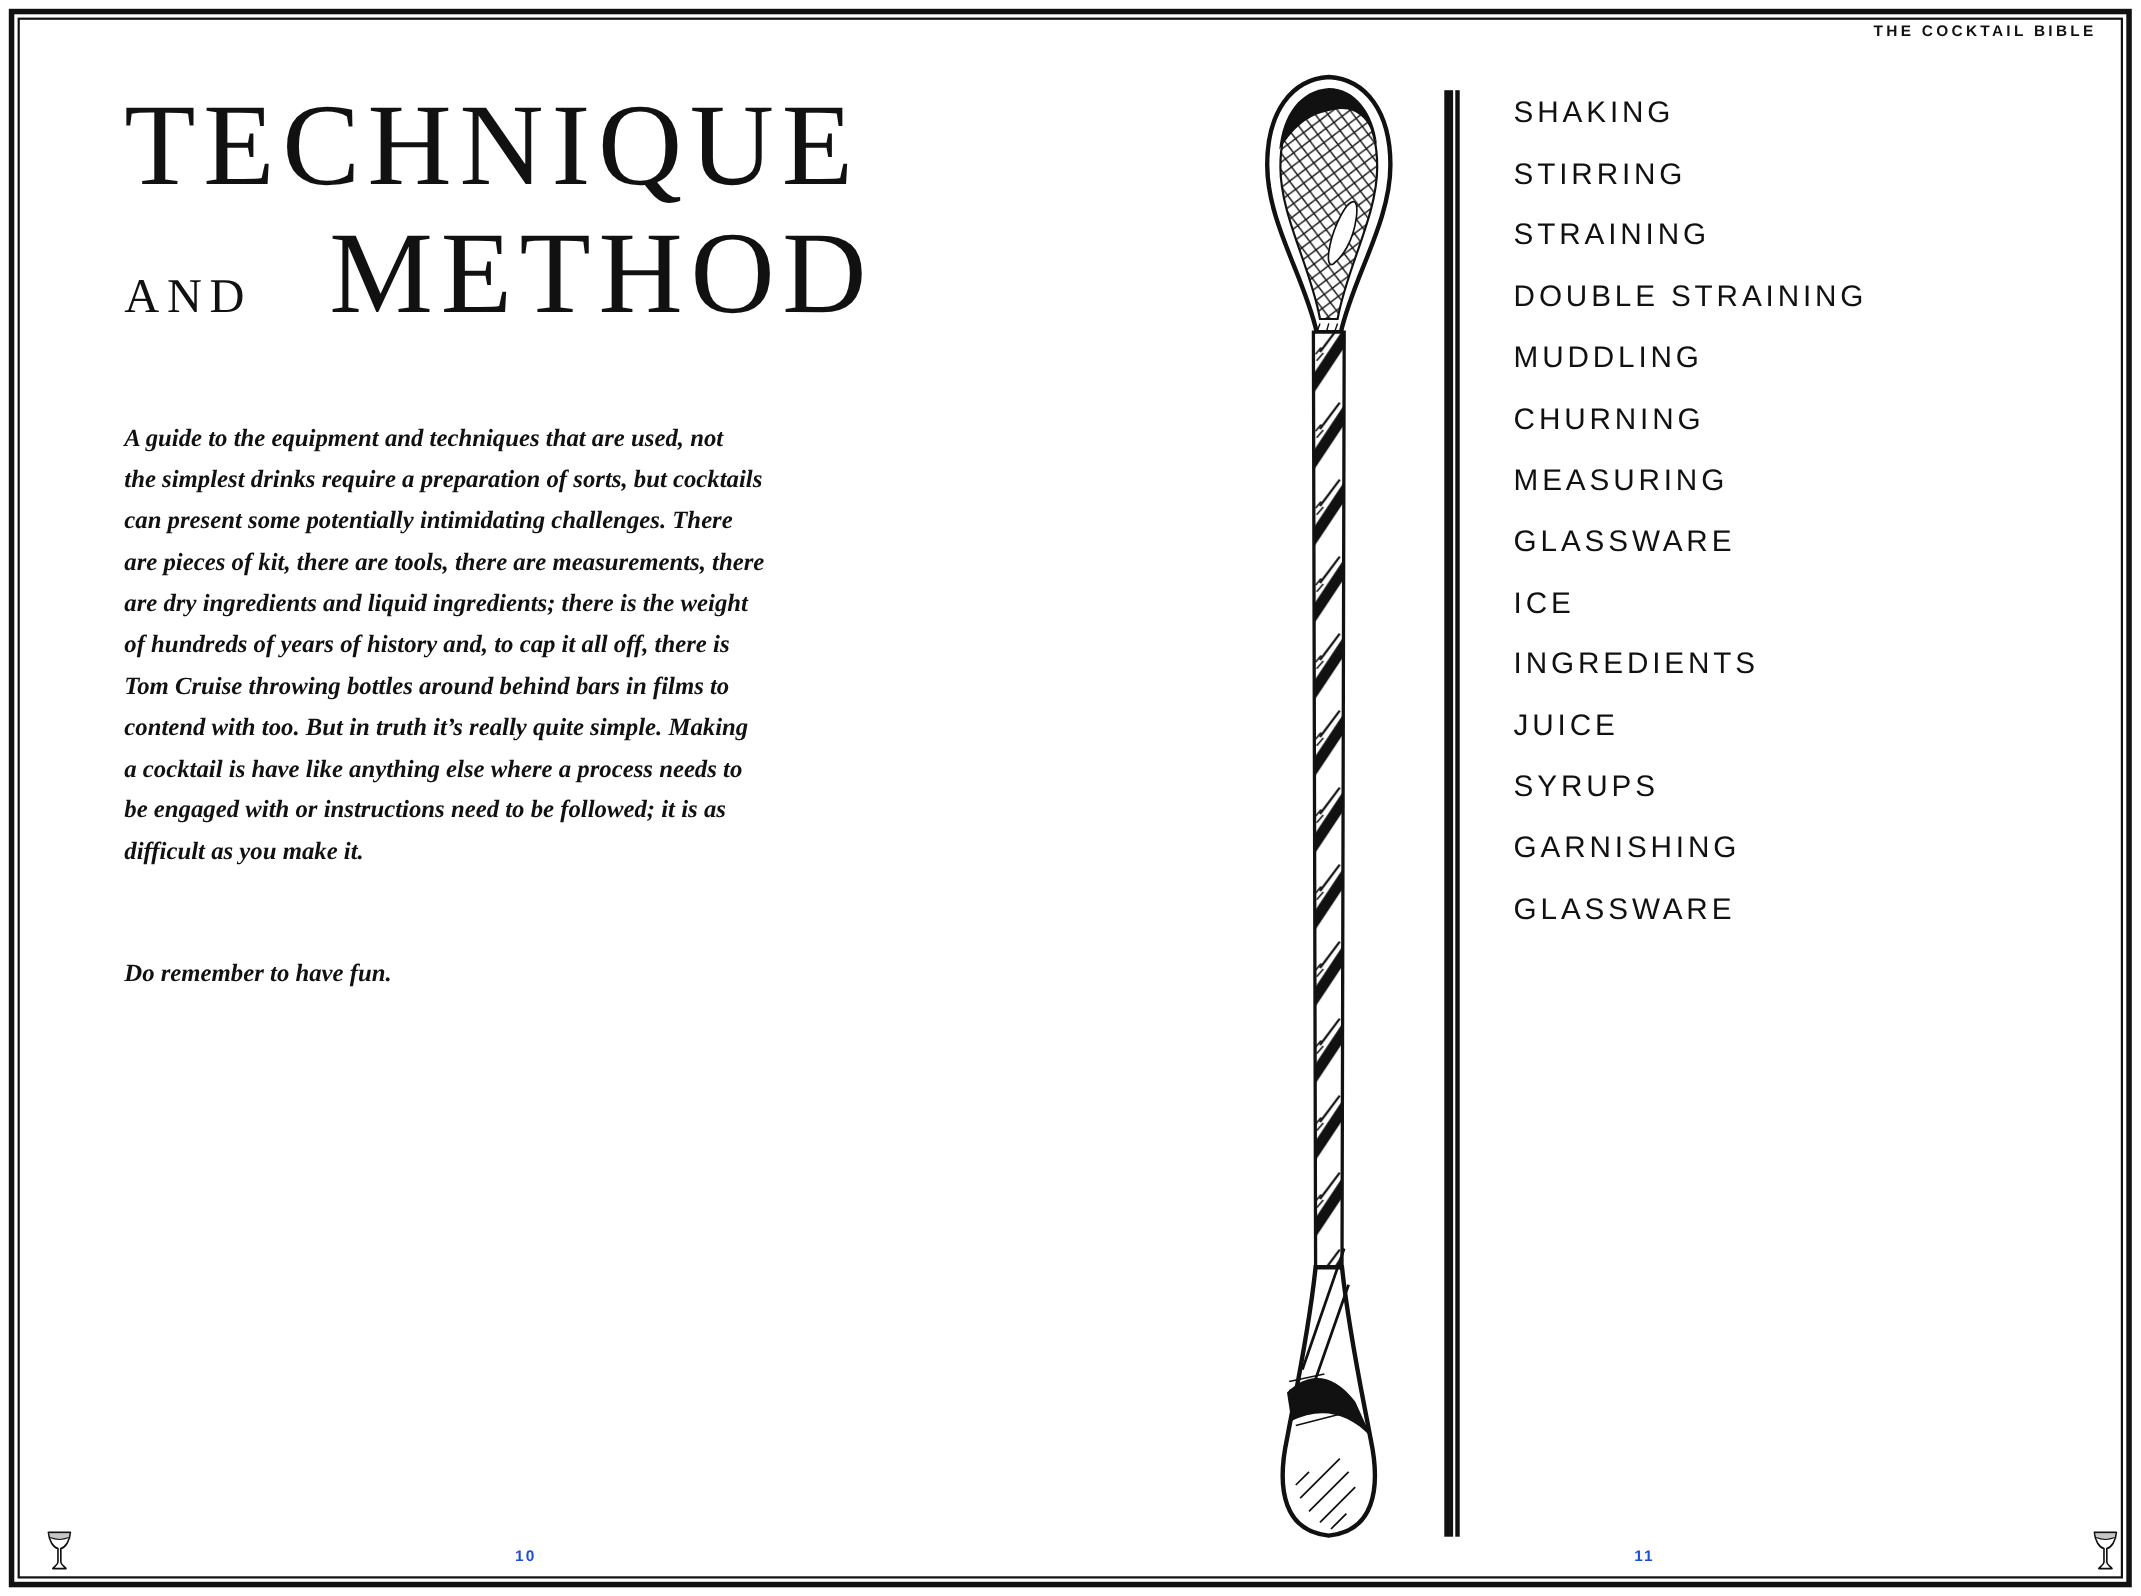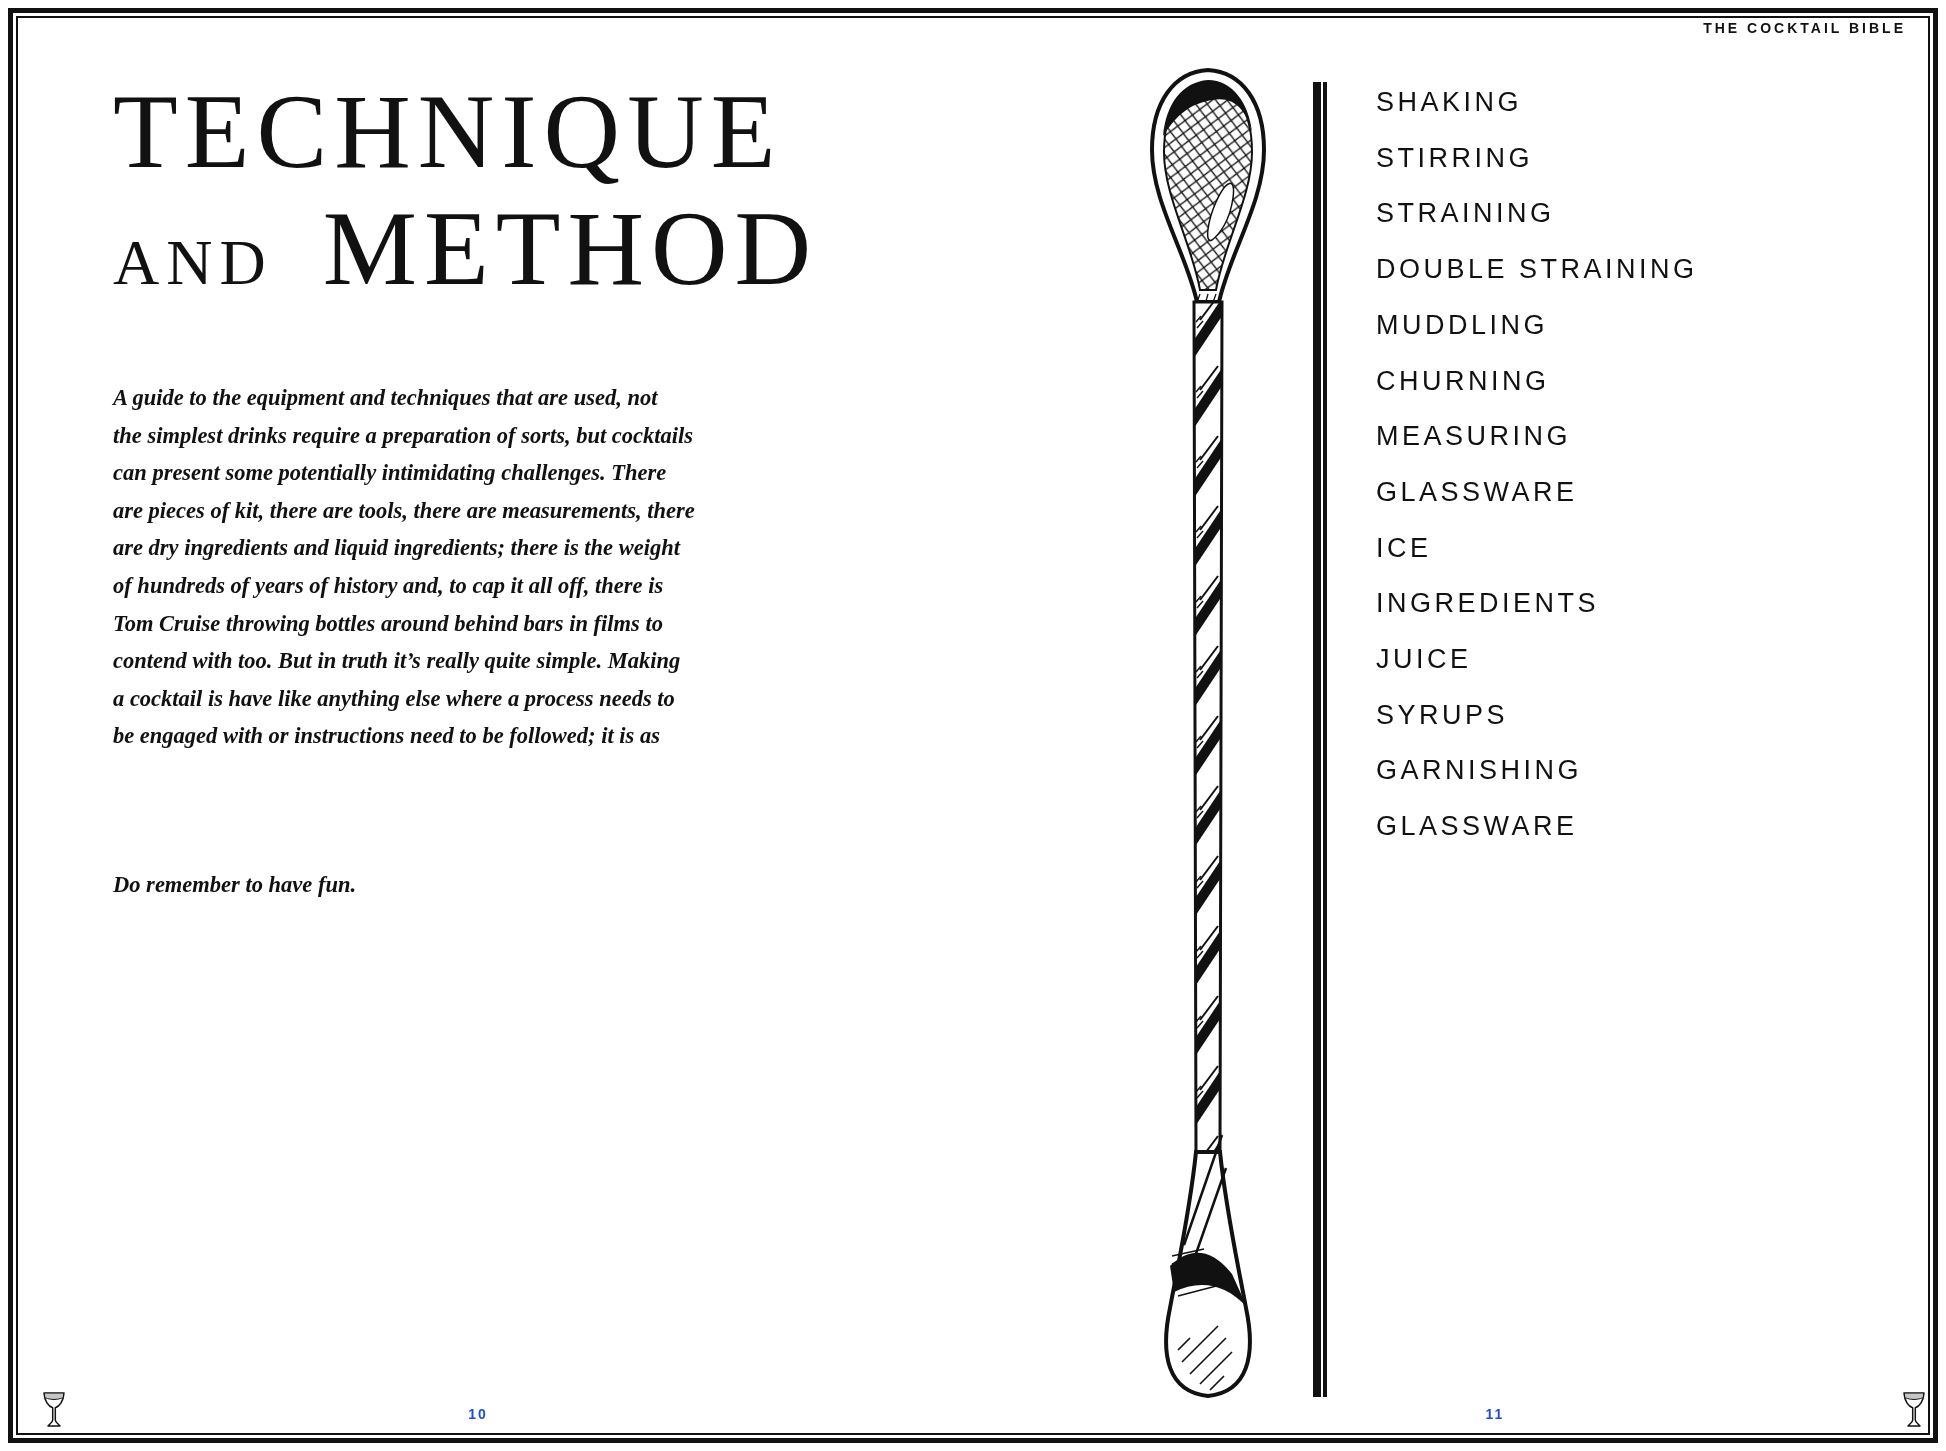--- a/index.html
+++ b/index.html
@@ -10,21 +10,21 @@
   .frame-inner{position:absolute;top:16px;left:16px;right:16px;bottom:16px;
                border:2px solid #111;pointer-events:none;}
 
   .running-header{position:absolute;top:20px;right:40px;
       font-family:"Liberation Sans",sans-serif;font-weight:bold;
       font-size:14px;letter-spacing:3px;color:#111;white-space:nowrap;}
 
   .title-line1{position:absolute;left:113px;top:79px;line-height:106px;
       font-size:106px;letter-spacing:7px;white-space:nowrap;color:#111;}
   .title-line2{position:absolute;left:113px;top:196px;line-height:106px;white-space:nowrap;color:#111;}
-  .title-and{font-size:64px;letter-spacing:7px;margin-right:22px;}
+  .title-and{font-size:44px;letter-spacing:7px;margin-right:42px;}
   .title-method{font-size:106px;letter-spacing:7px;margin-left:28px;}
 
   .intro{position:absolute;left:113px;top:379px;}
   .intro-line{font-style:italic;font-weight:bold;font-size:22.5px;
       line-height:37.6px;white-space:nowrap;color:#111;}
   .closing{position:absolute;left:113px;top:866px;font-style:italic;font-weight:bold;
       font-size:22.5px;line-height:37.6px;white-space:nowrap;color:#111;}
 
   .spoon{position:absolute;left:1128px;top:60px;}
 
@@ -75,20 +75,21 @@
       <div class="intro-line">of hundreds of years of history and, to cap it all off, there is</div>
 
       <div class="intro-line">Tom Cruise throwing bottles around behind bars in films to</div>
 
       <div class="intro-line">contend with too. But in truth it’s really quite simple. Making</div>
 
       <div class="intro-line">a cocktail is have like anything else where a process needs to</div>
 
       <div class="intro-line">be engaged with or instructions need to be followed; it is as</div>
 
+      <div class="intro-line">difficult as you make it.</div>
     </div>
   <div class="closing">Do remember to have fun.</div>
 
   <svg class="spoon" width="160" height="1360" viewBox="0 0 160 1360">
     <defs>
       <pattern id="xh" width="13" height="13" patternUnits="userSpaceOnUse" patternTransform="rotate(8)">
         <path d="M0,13 L13,0 M0,0 L13,13" stroke="#111" stroke-width="1.3" fill="none"></path>
       </pattern>
       <pattern id="tw" width="28" height="70" patternUnits="userSpaceOnUse" patternTransform="translate(66,0)">
         <rect width="28" height="70" fill="#fff"></rect>

